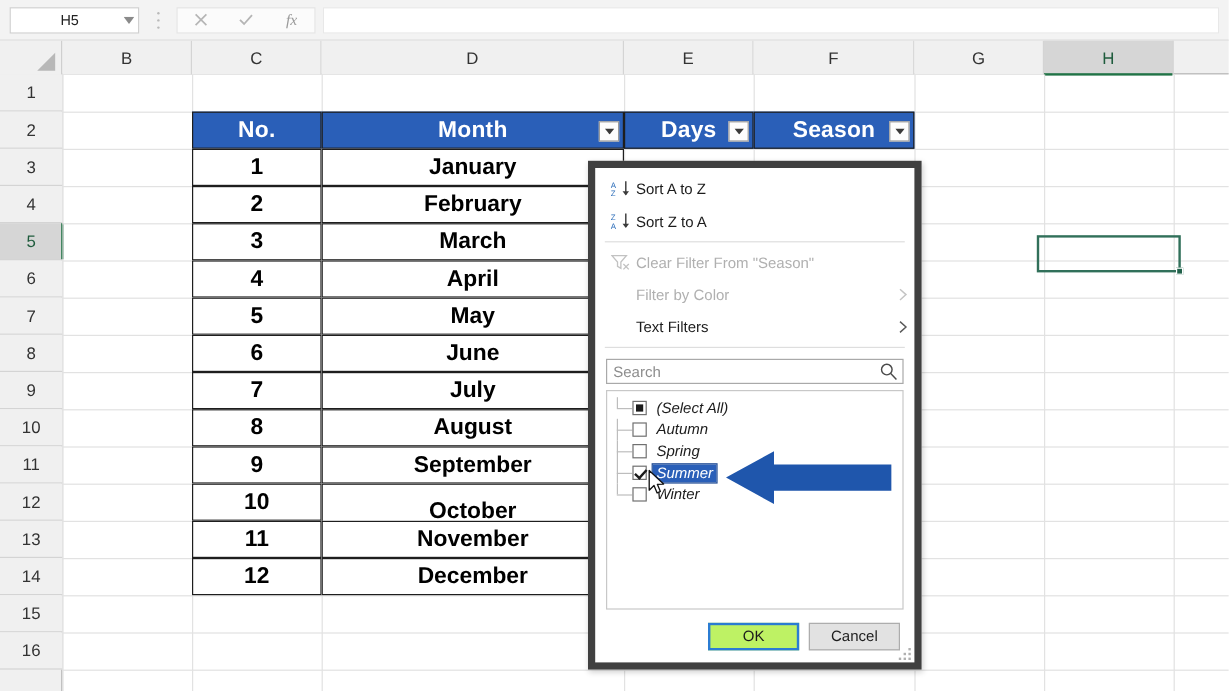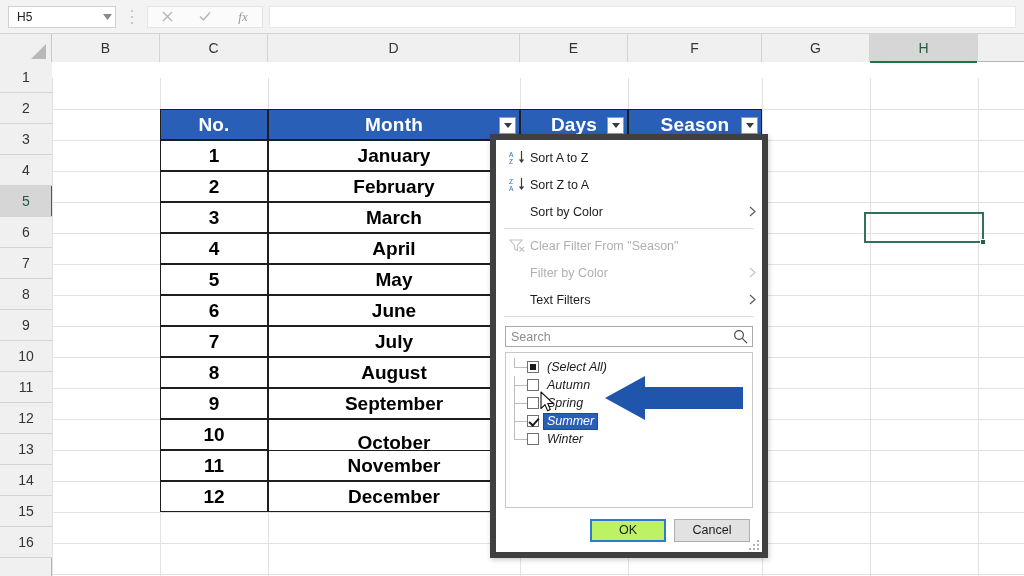--- a/index.html
+++ b/index.html
@@ -21,21 +21,21 @@
   .name-box {
     margin-left: 8px;
     width: 108px; height: 22px;
     background: #ffffff;
     border: 1px solid #d0d0d0;
     display: flex; align-items: center;
     font-size: 12px; color: #222;
     padding-left: 8px;
     position: relative;
   }
-  .name-box .nb-text { flex: 1; }
+  .name-box .nb-text { flex: 1; text-align: center; }
   .name-box .nb-caret {
     width: 16px; height: 20px;
     display: flex; align-items: center; justify-content: center;
     color: #777; font-size: 8px;
   }
   .nb-caret svg { display: block; }
   .strip-sep {
     margin-left: 14px;
     width: 3px; height: 18px;
     display: flex; flex-direction: column; justify-content: space-around;
@@ -113,21 +113,21 @@
     border-bottom: 1px solid #d4d4d4;
     background: #f0f0f0;
     position: relative;
   }
   .row-head.active { background: #d6d6d6; color: #1f5c3d; }
   .row-head.active::after {
     content: ''; position: absolute; top: 0; bottom: 0; right: -1px;
     width: 2px; background: #217346;
   }
 
-  .cells { position: absolute; left: 52px; top: 28px; right: 0; bottom: 0; margin-top: 16px; }
+  .cells { position: absolute; left: 52px; top: 28px; right: 0; bottom: 0; }
   .gridline-v { position: absolute; top: 0; bottom: 0; width: 1px; background: #e2e2e2; }
   .gridline-h { position: absolute; left: 0; right: 0; height: 1px; background: #e2e2e2; }
 
   
   .tbl { position: absolute; }
   .tbl-hdr {
     position: absolute;
     background: #2a5fb8;
     border: 1.5px solid #1e1e1e;
     display: flex; align-items: center; justify-content: center;
@@ -560,29 +560,20 @@
               <svg width="17" height="15" viewBox="0 0 17 15">
                 <text x="0" y="6.6" font-size="6.6" fill="#2f6fba" font-family="Liberation Sans, sans-serif">Z</text>
                 <text x="0" y="13.6" font-size="6.6" fill="#2f6fba" font-family="Liberation Sans, sans-serif">A</text>
                 <path d="M12.5 1 L12.5 12" stroke="#3b3b3b" stroke-width="1.2"></path>
                 <path d="M9.8 9.4 L12.5 13 L15.2 9.4" fill="#3b3b3b"></path>
               </svg>
             </span>
             <span class="fp-label">Sort Z to A</span>
             <span class="fp-chev"></span>
           </div>
-          <div class="fp-item">
-            <span class="fp-ico"></span>
-            <span class="fp-label">Sort by Color</span>
-            <span class="fp-chev">
-              <svg width="7" height="11" viewBox="0 0 7 11">
-                <path d="M1 1 L6 5.5 L1 10" stroke="currentColor" stroke-width="1.2" fill="none"></path>
-              </svg>
-            </span>
-          </div>
           <div class="fp-sep"></div>
           <div class="fp-item disabled">
             <span class="fp-ico">
               <svg width="17" height="15" viewBox="0 0 17 15">
                 <path d="M1 2 L13 2 L8.4 7.4 L8.4 12.6 L5.6 11 L5.6 7.4 Z" fill="none" stroke="#c2c2c2" stroke-width="1.1"></path>
                 <path d="M10.5 9 L15 13.5 M15 9 L10.5 13.5" stroke="#c2c2c2" stroke-width="1.1"></path>
               </svg>
             </span>
             <span class="fp-label">Clear Filter From "Season"</span>
             <span class="fp-chev"></span>

